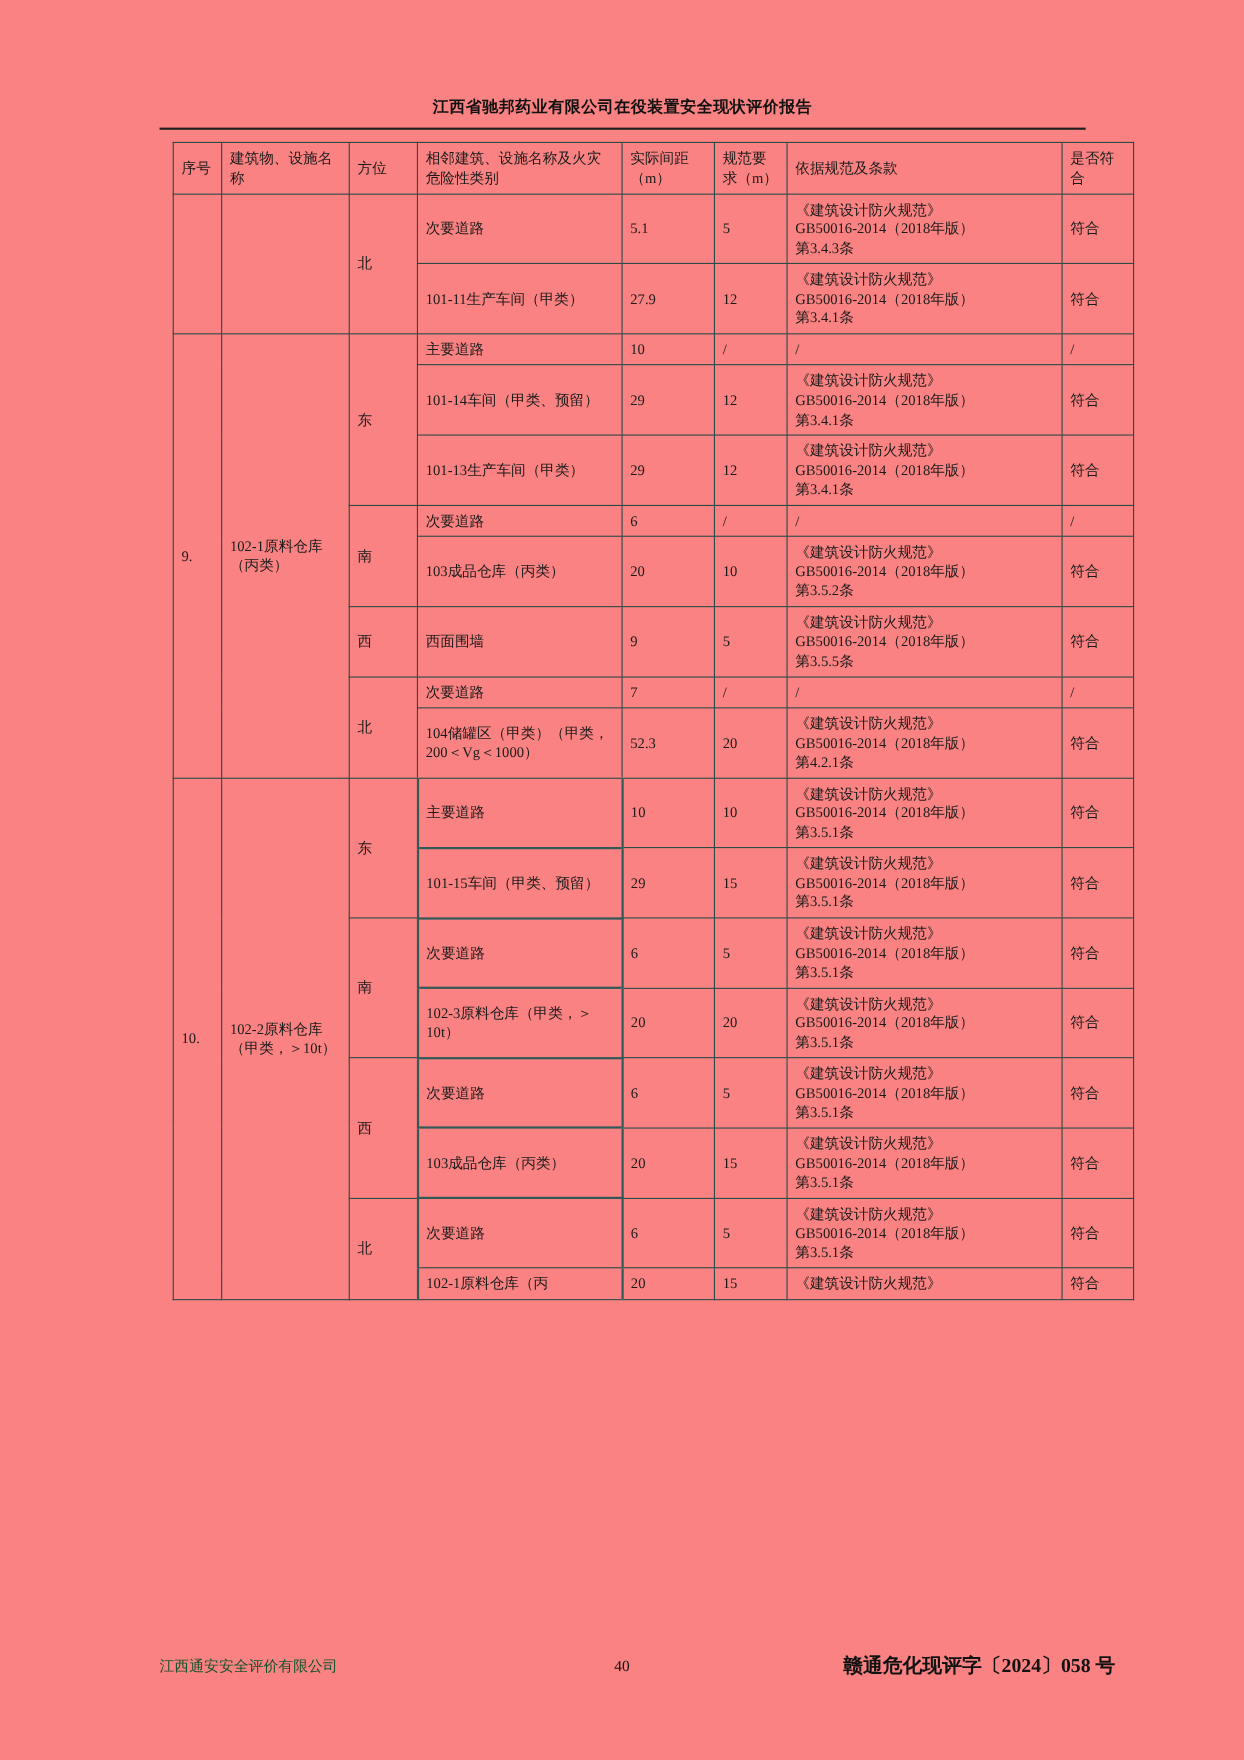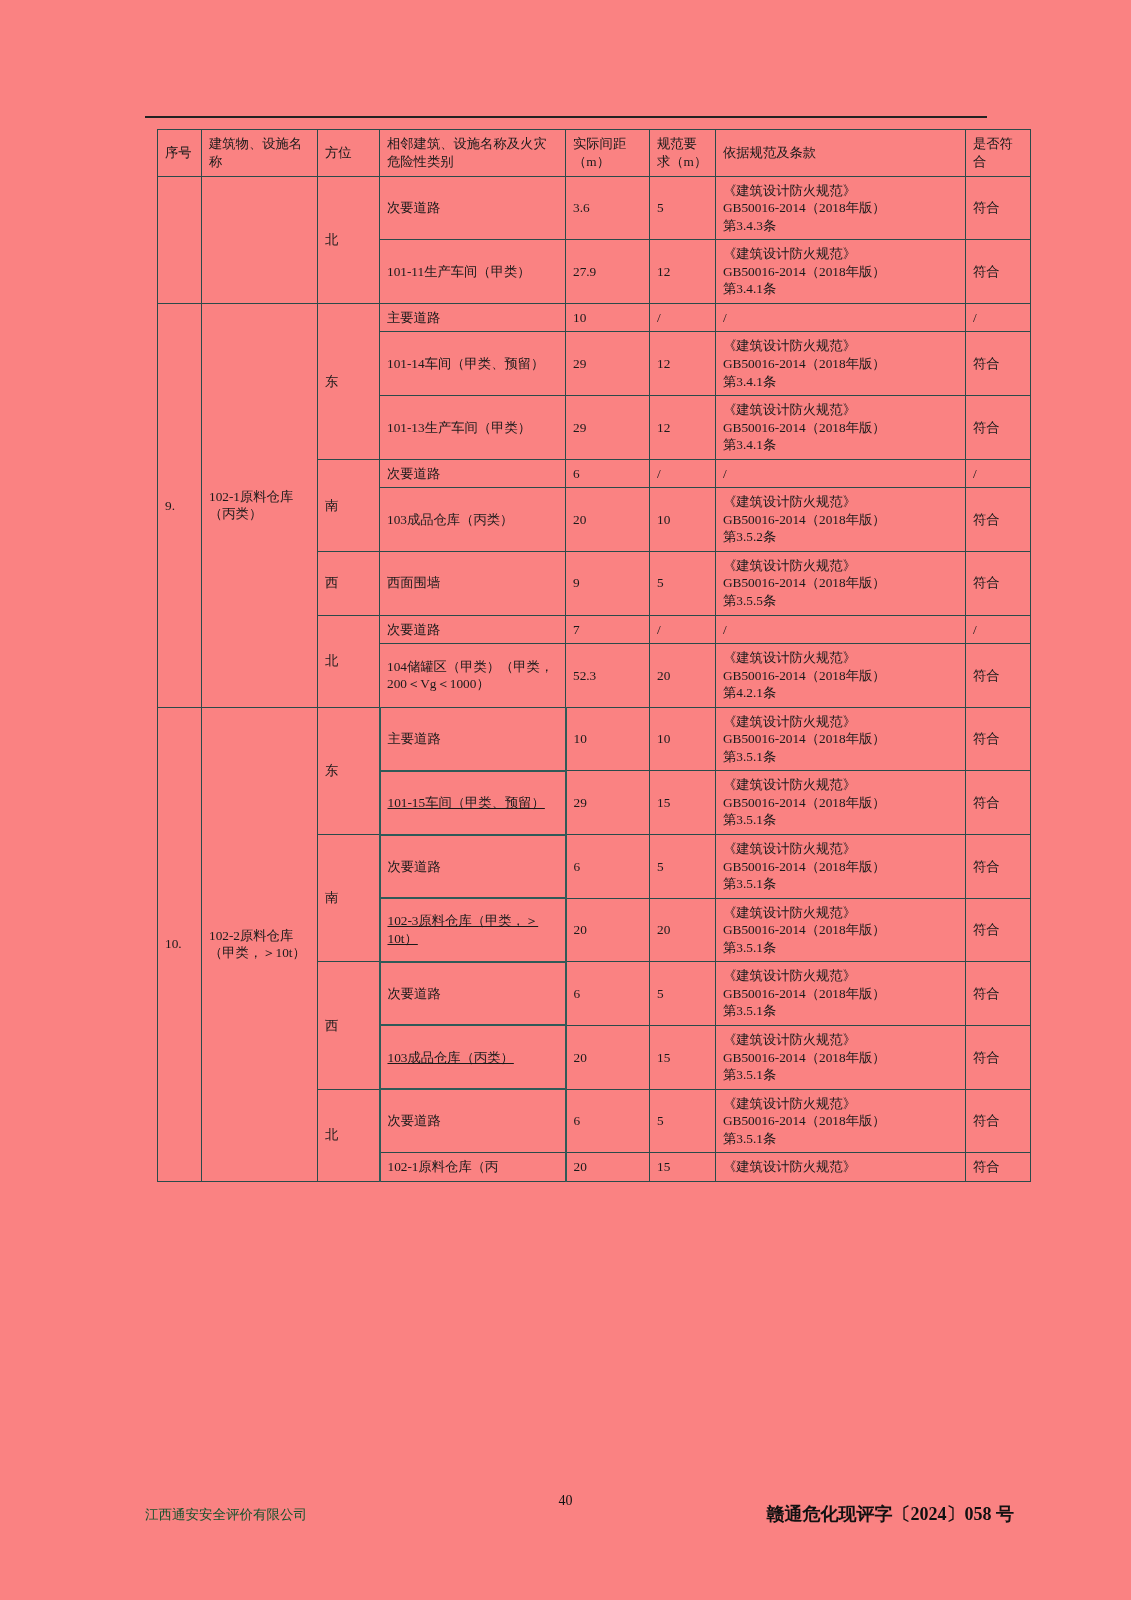--- a/index.html
+++ b/index.html
@@ -78,52 +78,52 @@
     line-height: 1.3;
   }
   .basis-cell .ln { display: block; white-space: nowrap; }
   .slash { text-align: left; }
   .thick {
     border-left: 2px solid #2f5a58 !important;
     border-right: 2px solid #2f5a58 !important;
   }
   .thick-all {
     border: 2px solid #2f5a58 !important;
-    text-decoration: underline;
   }
   .footer-left {
     position: absolute;
     left: 145px;
     bottom: 76px;
     font-size: 13.5px;
     color: #14532d;
   }
   .footer-page {
     position: absolute;
     left: 0;
     right: 0;
-    bottom: 91px;
+    bottom: 76px;
     text-align: center;
     font-size: 14px;
     color: #111;
   }
   .footer-right {
     position: absolute;
     right: 117px;
     bottom: 74px;
     font-size: 18px;
     font-weight: bold;
     color: #111;
   }
 </style>
 </head>
 <body>
 
 <div class="page">
 
+  <div class="header">江西省驰邦药业有限公司在役装置安全现状评价报告</div>
   <div class="header-rule"></div>
 
   <table class="main">
     <colgroup>
       <col class="c-seq">
         <col class="c-name">
         <col class="c-dir">
         <col class="c-adj">
       <col class="c-act">
         <col class="c-req">
@@ -142,21 +142,21 @@
         <th class="c-ok">是否符合</th>
       </tr>
     </thead>
     <tbody>
 
       <tr>
         <td class="c-seq center" rowspan="2"></td>
         <td class="c-name" rowspan="2"></td>
         <td class="c-dir center" rowspan="2">北</td>
         <td class="c-adj">次要道路</td>
-        <td class="c-act">3.6</td>
+        <td class="c-act">5.1</td>
         <td class="c-req">5</td>
         <td class="c-basis basis-cell">
           <span class="ln">《建筑设计防火规范》</span>
           <span class="ln">GB50016-2014（2018年版）</span>
           <span class="ln">第3.4.3条</span>
         </td>
         <td class="c-ok center">符合</td>
       </tr>
 
       <tr>

